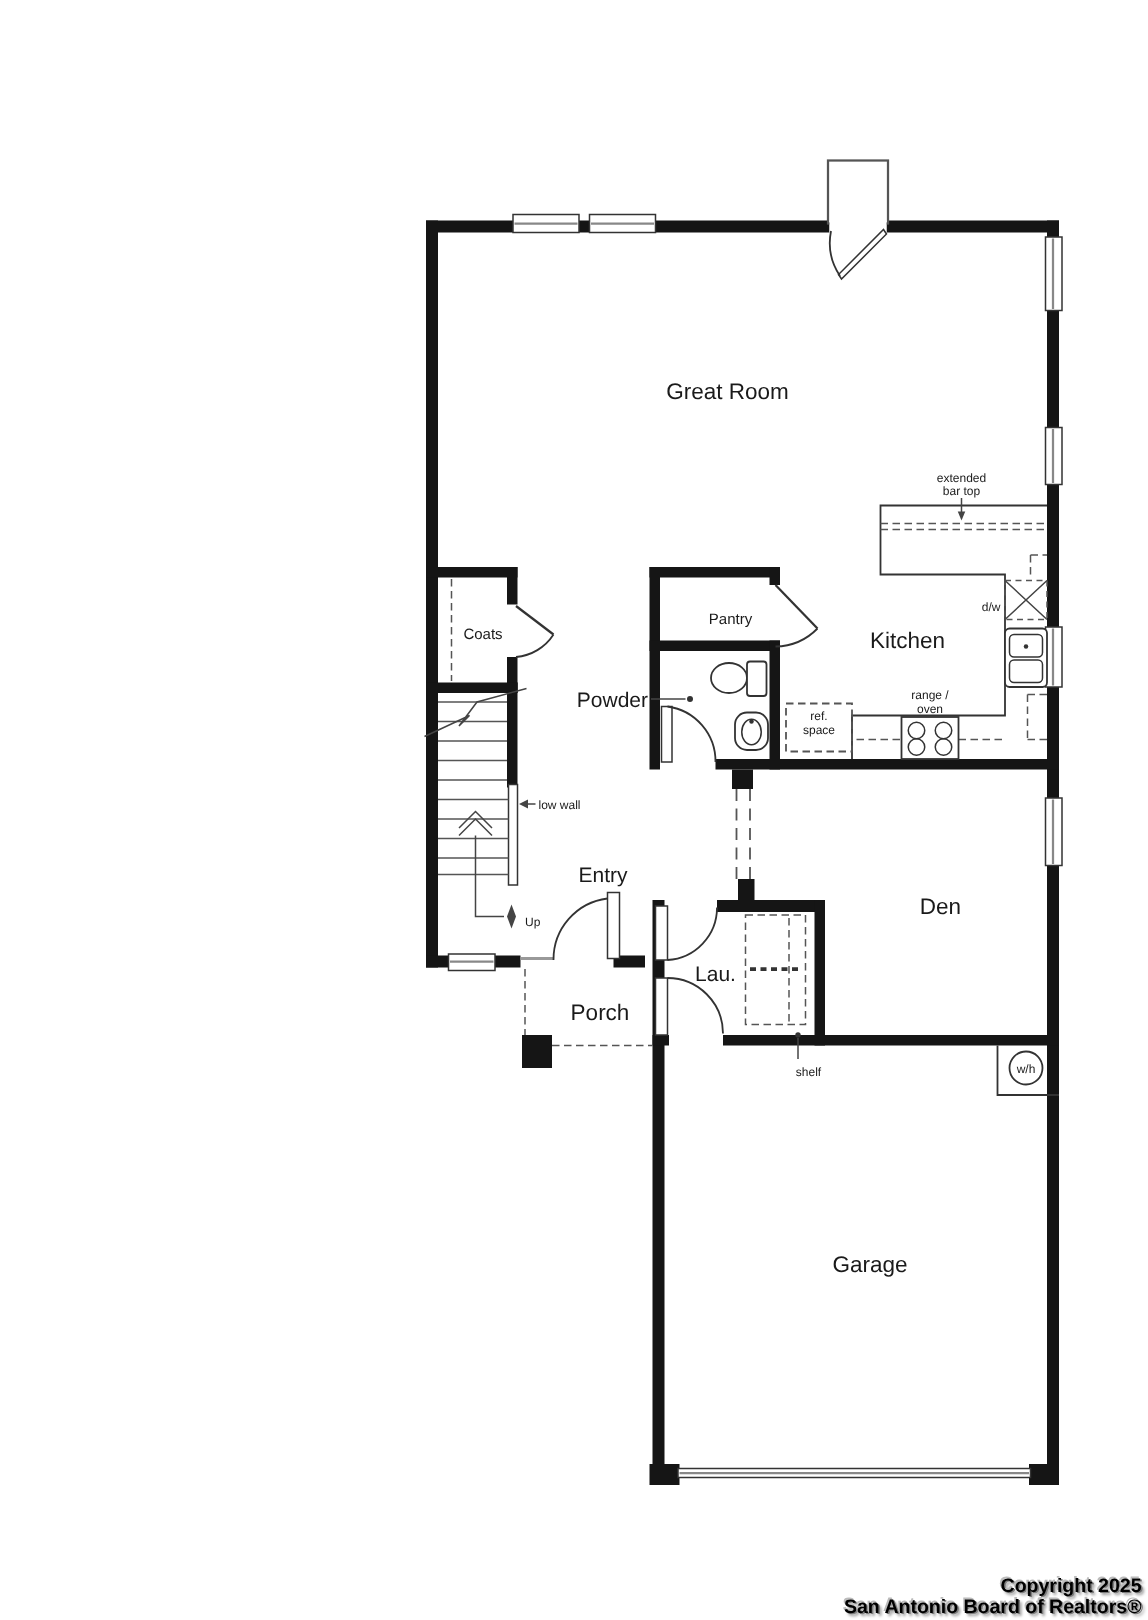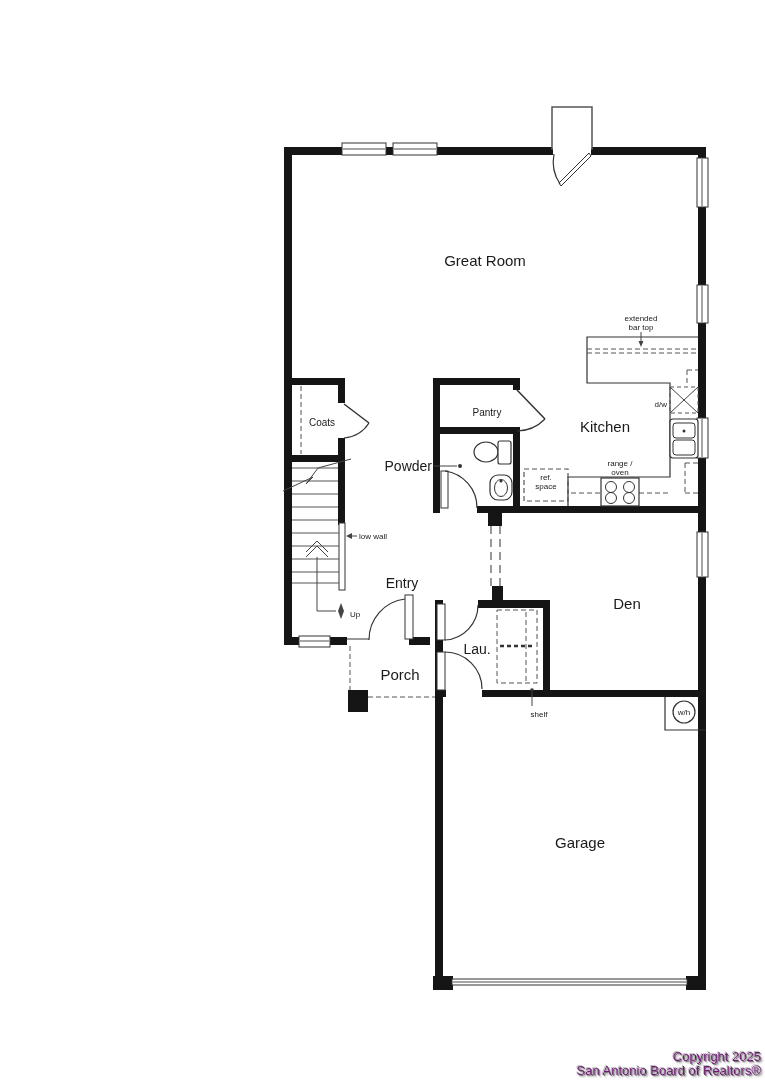--- a/index.html
+++ b/index.html
@@ -13,21 +13,21 @@
   .wall{fill:#151515;}
   .thinline{stroke:#333;stroke-width:1.2;fill:none;}
   .hairline{stroke:#444;stroke-width:1;fill:none;}
   .dash{stroke:#555;stroke-width:1;fill:none;stroke-dasharray:5,3;}
   .dashbig{stroke:#555;stroke-width:1.2;fill:none;stroke-dasharray:8,5;}
   .fixture{fill:#ffffff;stroke:#333;stroke-width:1.2;}
   .leaf{fill:#ffffff;stroke:#333;stroke-width:1;}
   .winrect{fill:#ffffff;stroke:#333;stroke-width:1;}
   .winline{stroke:#888;stroke-width:1.5;}
   #copyright{position:absolute;right:4px;bottom:2px;text-align:right;
-     font-size:13px;font-weight:normal;line-height:1.08;color:#701a75;
+     font-size:13px;font-weight:bold;line-height:1.08;color:#000000;
      text-shadow:-1px -1px 0 #bcbcbc, 1px 1px 0 #7d7d7d, 2px 2px 2px #9a9a9a;}
 </style>
 </head>
 <body>
 
 <div id="stage">
   <svg width="765" height="1080" viewBox="0 0 765 1080">
 
     <g>
 

